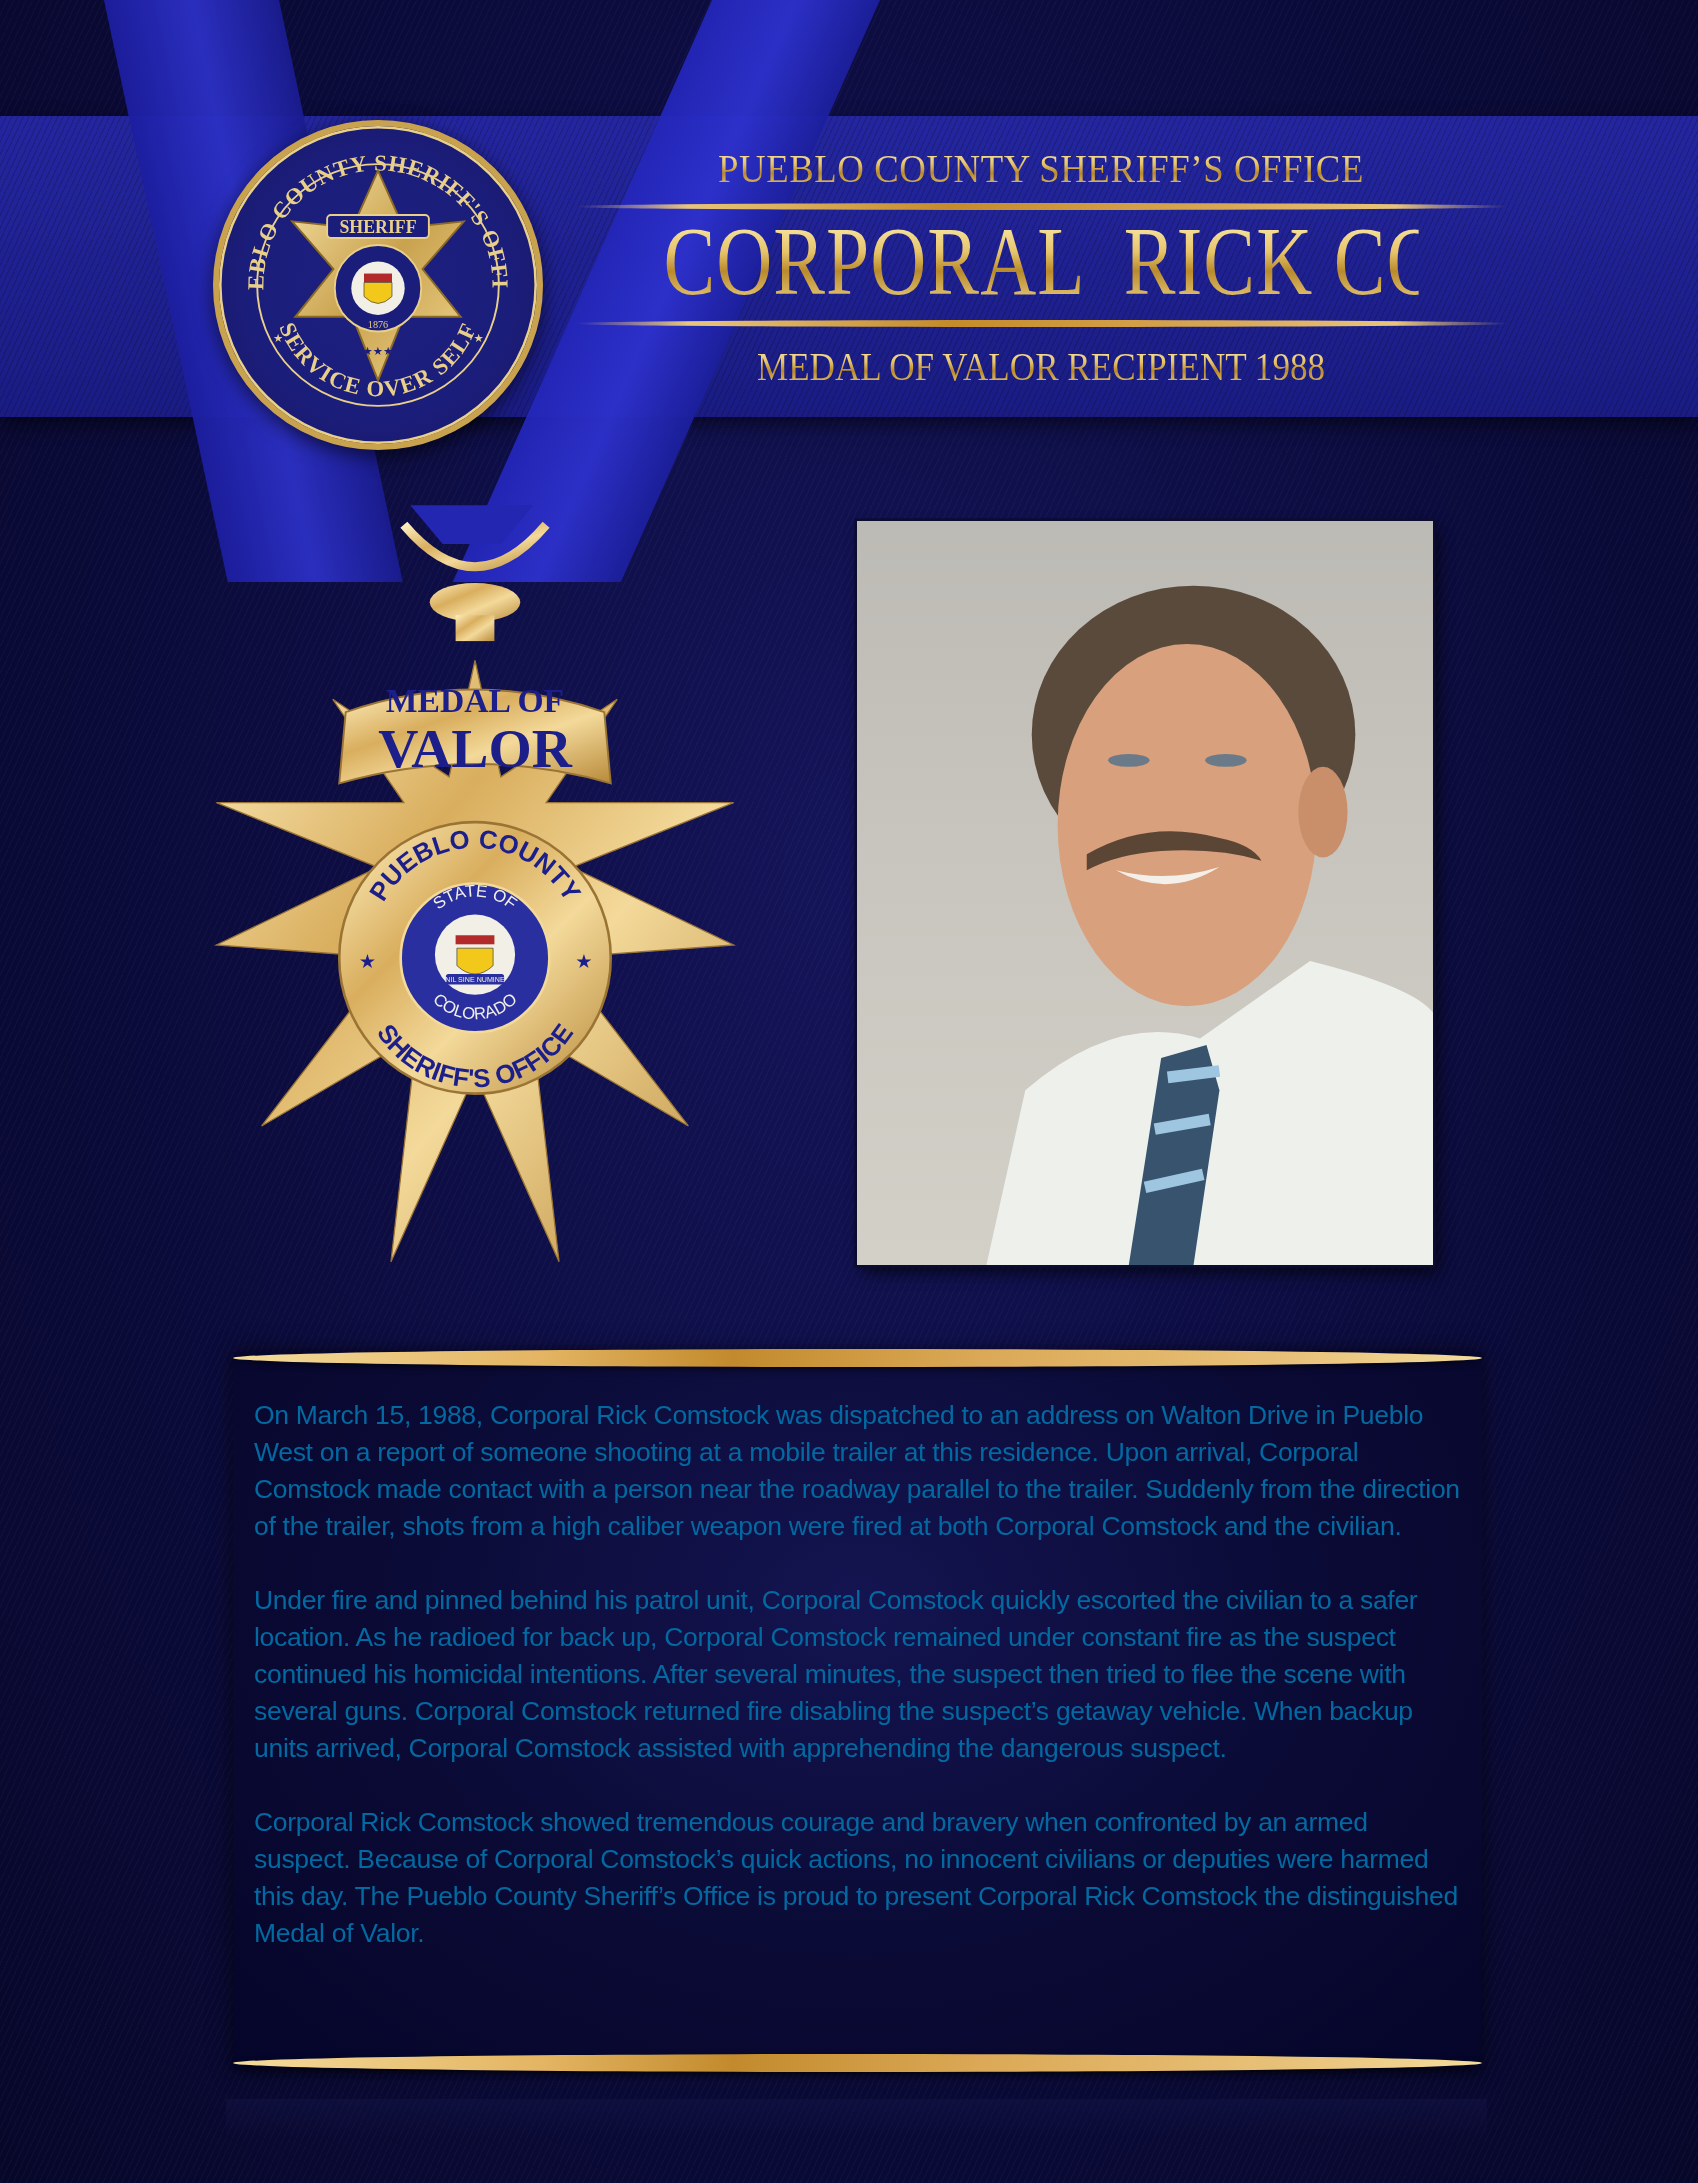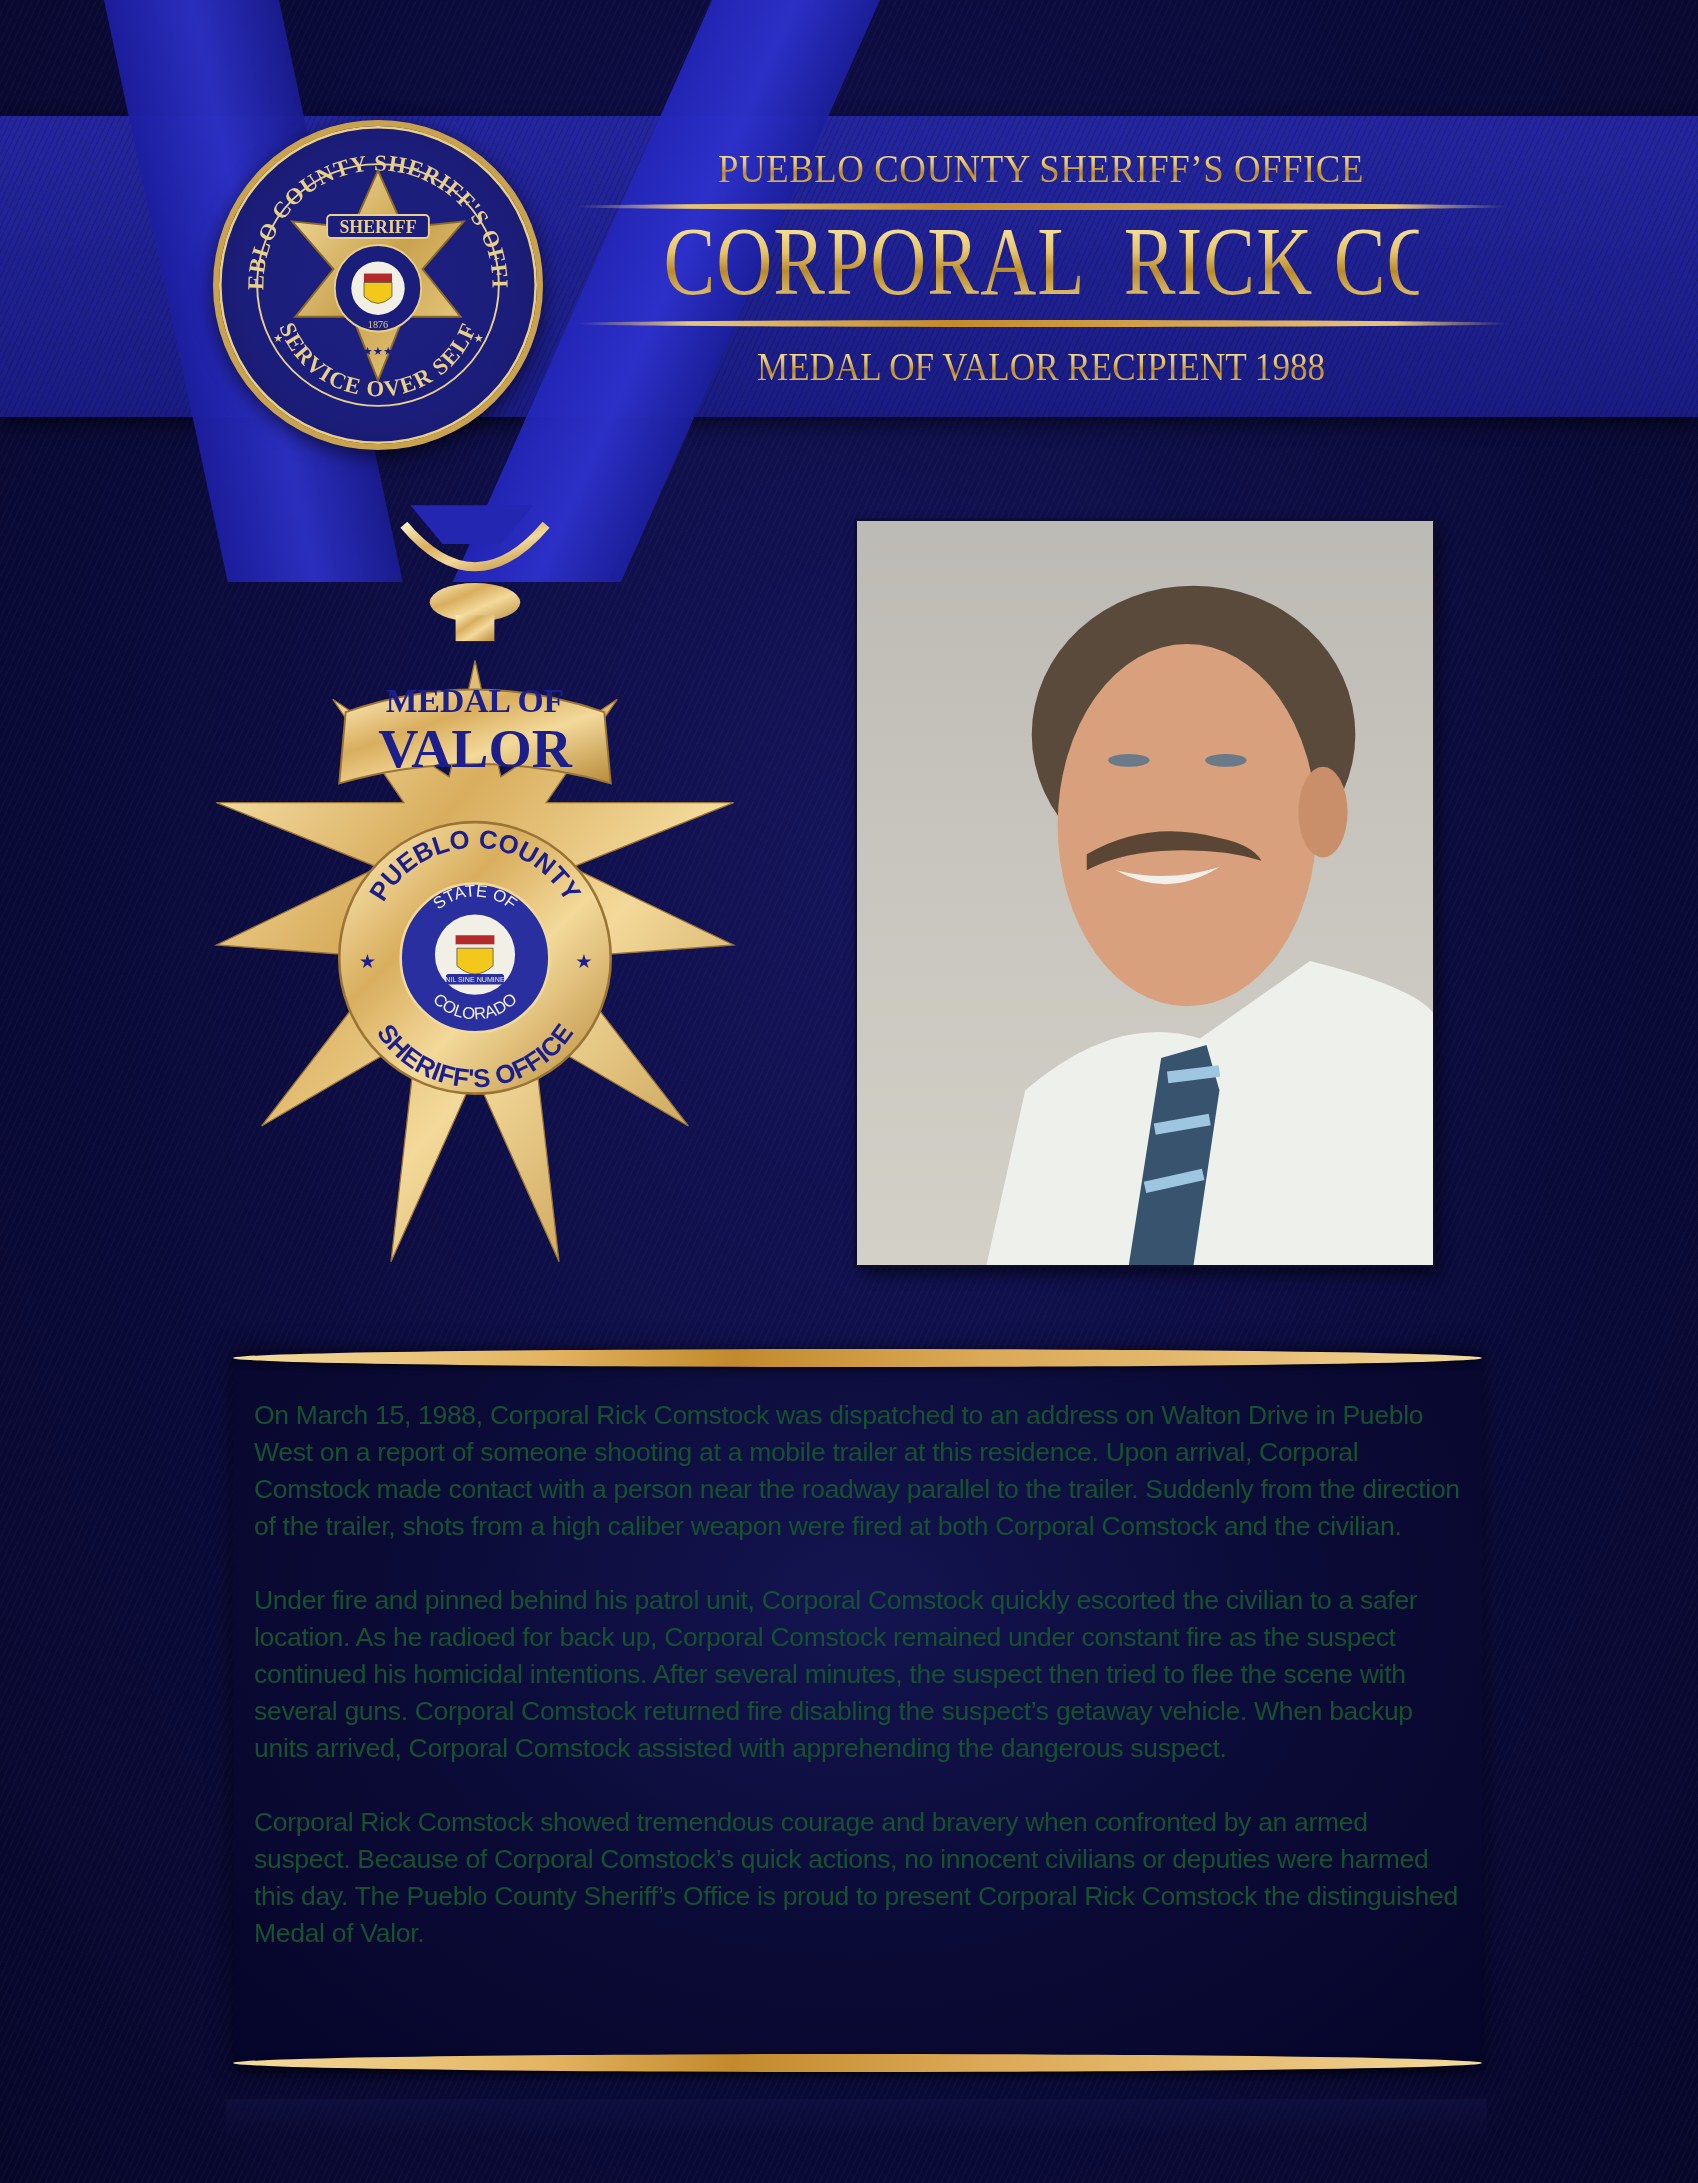--- a/index.html
+++ b/index.html
@@ -71,21 +71,21 @@
   .gold-bar {
     position: absolute; left: 233px; width: 1249px; height: 18px; border-radius: 50%;
     background: linear-gradient(90deg, #f4dc9c 0%, #e3b462 25%, #c28a2c 40%, #dba957 60%, #e8c27a 85%, #f4dc9c 100%);
     box-shadow: 0 2.6px 6.5px rgba(0,0,0,0.6);
   }
   .gold-bar.top { top: 1349px; }
   .gold-bar.bottom { top: 2054px; }
   .story {
     position: absolute; left: 254px; top: 1397px; width: 1210px;
     font-family: "Liberation Sans", sans-serif;
-    color: #14532d;
+    color: #0369a1;
     font-size: 26.5px; line-height: 37px;
     letter-spacing: -0.3px;
   }
   .story p { margin-bottom: 37px; }
   .story p:last-child { margin-bottom: 12px; }
   .reflection {
     position: absolute; left: 226px; top: 2099px; width: 1261px; height: 39px;
     background: linear-gradient(180deg, rgba(20,20,70,0.5), transparent);
   }
 </style>

